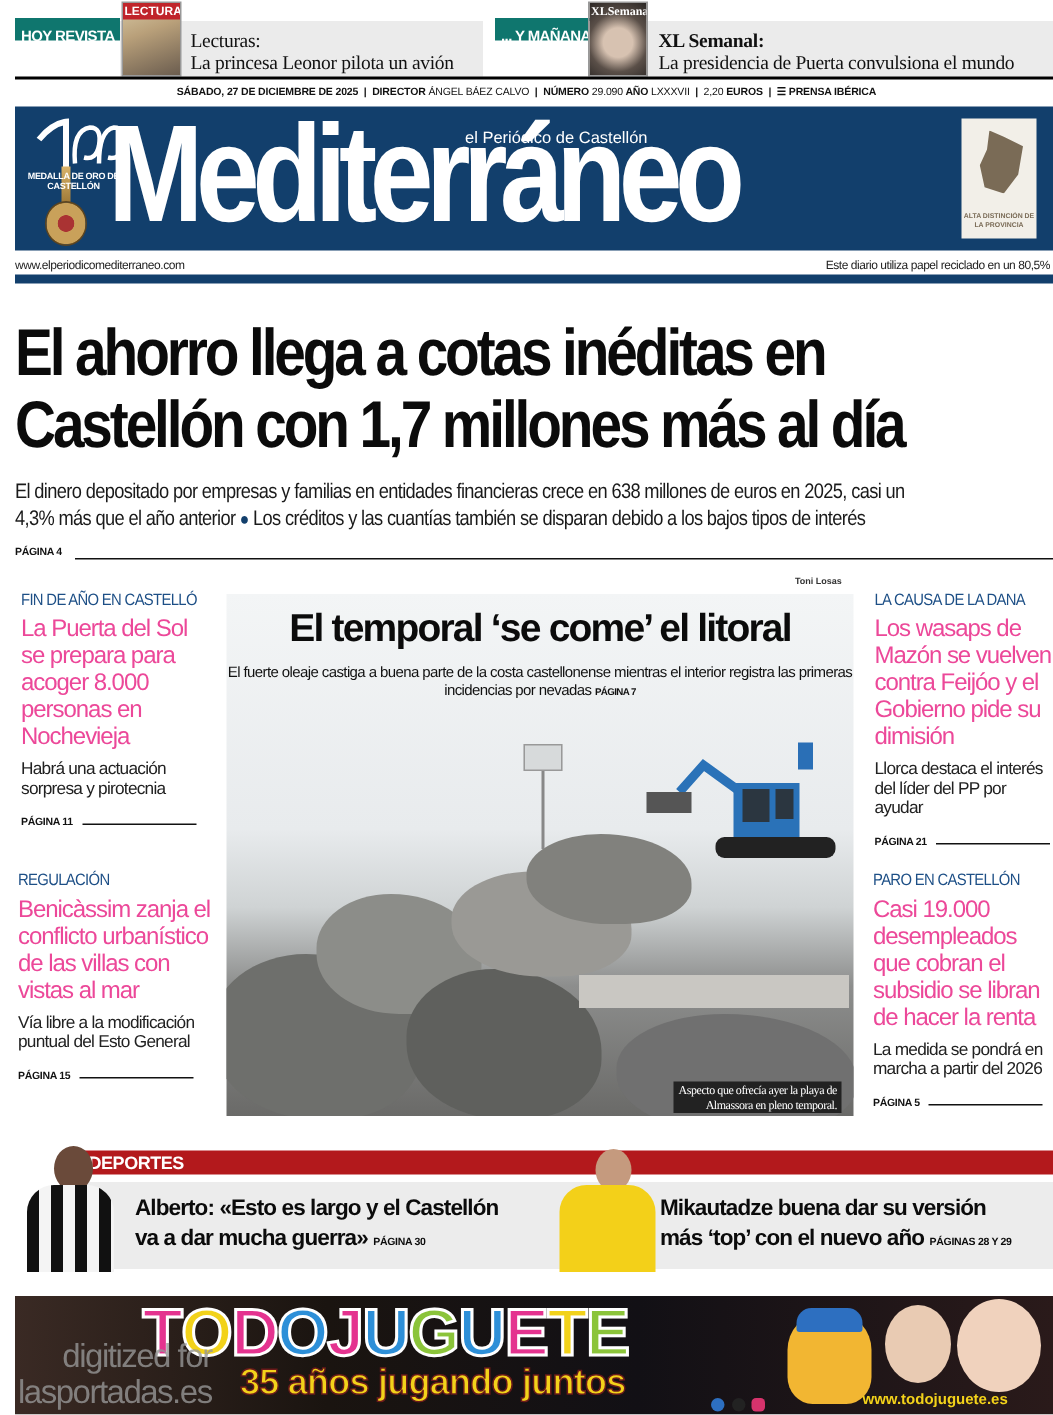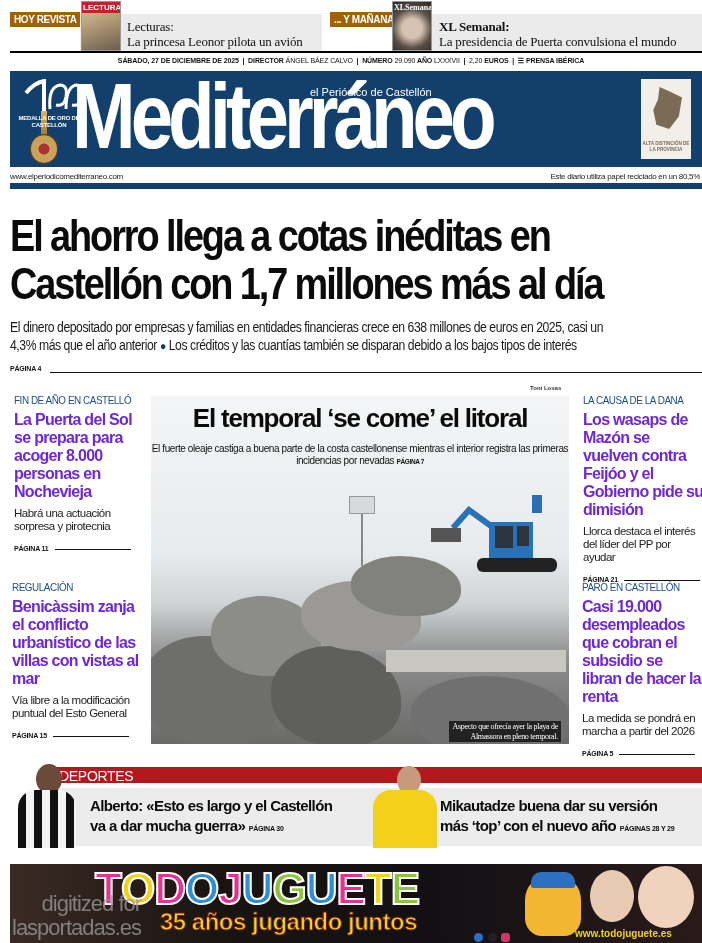--- a/index.html
+++ b/index.html
@@ -2,23 +2,23 @@
 <html><head>
 <meta charset="utf-8">
 <style>
   * { box-sizing: border-box; margin: 0; padding: 0; }
   html, body { width: 702px; height: 943px; overflow: hidden; background: #fff; }
   body { position: relative; font-family: "Liberation Sans", sans-serif; color: #111; }
 
   
   .teaser-strip { position: absolute; left: 0; top: 0; width: 702px; height: 52px; }
   .teaser-label {
-    position: absolute; top: 12px; height: 15px; background: #a16207; color: #fff;
+    position: absolute; top: 12px; height: 15px; background: #0f766e; color: #fff;
     font-family: "Liberation Sans", sans-serif; font-weight: bold; font-size: 10px;
-    line-height: 15px; padding: 0 4px; letter-spacing: -0.4px; white-space: nowrap;
+    line-height: 15px; padding: 5px 4px; letter-spacing: -0.4px; white-space: nowrap;
   }
   .teaser-thumb { position: absolute; top: 1px; height: 50px; width: 40px; border: 1px solid #999; overflow: hidden; }
   .teaser-box { position: absolute; top: 14px; height: 37px; background: #ebebeb; }
   .teaser-box .t-title {
     position: absolute; left: 47px; top: 5px; font-family: "Liberation Serif", serif; font-size: 13px;
     font-weight: normal; color: #111; white-space: nowrap; letter-spacing: -0.2px;
   }
   .teaser-box .t-sub {
     position: absolute; left: 47px; top: 20px; font-family: "Liberation Serif", serif; font-size: 13px;
     color: #111; white-space: nowrap; letter-spacing: -0.2px;
@@ -71,21 +71,21 @@
     letter-spacing: -0.5px; transform: scaleX(0.87); transform-origin: left top;
   }
   .subhead .bullet { color: #123f6c; font-size: 12px; }
   .page-ref { font-size: 7px; font-weight: bold; color: #111; letter-spacing: -0.2px; white-space: nowrap; }
   .main-pageref { position: absolute; left: 10px; top: 365px; }
   .main-pageref-rule { position: absolute; left: 50px; top: 372px; width: 652px; height: 1px; background: #111; }
 
   
   .side { position: absolute; width: 130px; }
   .side .kicker { font-size: 11px; color: #1d4f86; letter-spacing: -0.5px; white-space: nowrap; transform: scaleX(0.9); transform-origin: left top; }
-  .side .s-title { margin-top: 5px; font-weight: bold; font-size: 16px; line-height: 18px; letter-spacing: -0.7px; color: #6d28d9; }
+  .side .s-title { margin-top: 5px; font-weight: normal; font-size: 16px; line-height: 18px; letter-spacing: -0.7px; color: #ec4899; }
   .side .s-sub { margin-top: 6px; font-size: 11.5px; line-height: 13px; letter-spacing: -0.5px; color: #222; }
   .side .s-ref { margin-top: 12px; display: flex; align-items: flex-end; }
   .side .s-ref .rule { flex: 0 0 76px; height: 1px; background: #111; margin-left: 6px; margin-bottom: 2px; }
 
   
   .photo {
     position: absolute; left: 151px; top: 396px; width: 418px; height: 348px; overflow: hidden;
     background: linear-gradient(180deg, #f3f5f6 0%, #e8ebed 45%, #cfd3d4 60%, #8d8e8d 75%, #6a6a68 100%);
   }
   .photo-credit { position: absolute; left: 530px; top: 385px; font-size: 6px; font-weight: bold; color: #333; white-space: nowrap; }
@@ -102,21 +102,21 @@
   .road-slab { position: absolute; left: 235px; top: 254px; width: 180px; height: 22px; background: #c9c7c2; }
   .excavator { position: absolute; left: 278px; top: 108px; width: 130px; height: 70px; }
   .photo-caption {
     position: absolute; right: 8px; bottom: 2px; background: rgba(20,20,20,0.85); color: #fff;
     font-family: "Liberation Serif", serif; font-size: 8px; line-height: 9.5px; text-align: right; padding: 1px 3px;
     letter-spacing: -0.3px;
   }
 
   
   .sports-bar { position: absolute; left: 56px; top: 767px; width: 646px; height: 16px; background: #b3191c; }
-  .sports-label { position: absolute; left: 59px; top: 768px; color: #fff; font-weight: normal; font-size: 14px; letter-spacing: -0.3px; }
+  .sports-label { position: absolute; left: 59px; top: 768px; color: #fff; font-weight: bold; font-size: 12px; letter-spacing: -0.3px; }
   .sports-box { position: absolute; left: 56px; top: 788px; width: 646px; height: 58px; background: #ececec; }
   .sports-item { position: absolute; top: 796px; font-weight: bold; font-size: 15px; line-height: 20px; letter-spacing: -0.6px; color: #0b0b0b; white-space: nowrap; }
   .sports-item .pg { font-size: 7px; font-weight: bold; letter-spacing: -0.2px; }
   .player { position: absolute; overflow: hidden; }
 
   
   .ad { position: absolute; left: 10px; top: 864px; width: 692px; height: 79px; overflow: hidden;
     background: linear-gradient(90deg, #3a2a24 0%, #1a1410 30%, #121015 60%, #2a1a1a 100%); text-align: right; }
   .ad-logo { position: absolute; left: 85px; top: 0px; font-family: "Liberation Sans", sans-serif; font-weight: bold; font-size: 44px;
     letter-spacing: -1px; white-space: nowrap; -webkit-text-stroke: 2px #fff; }

